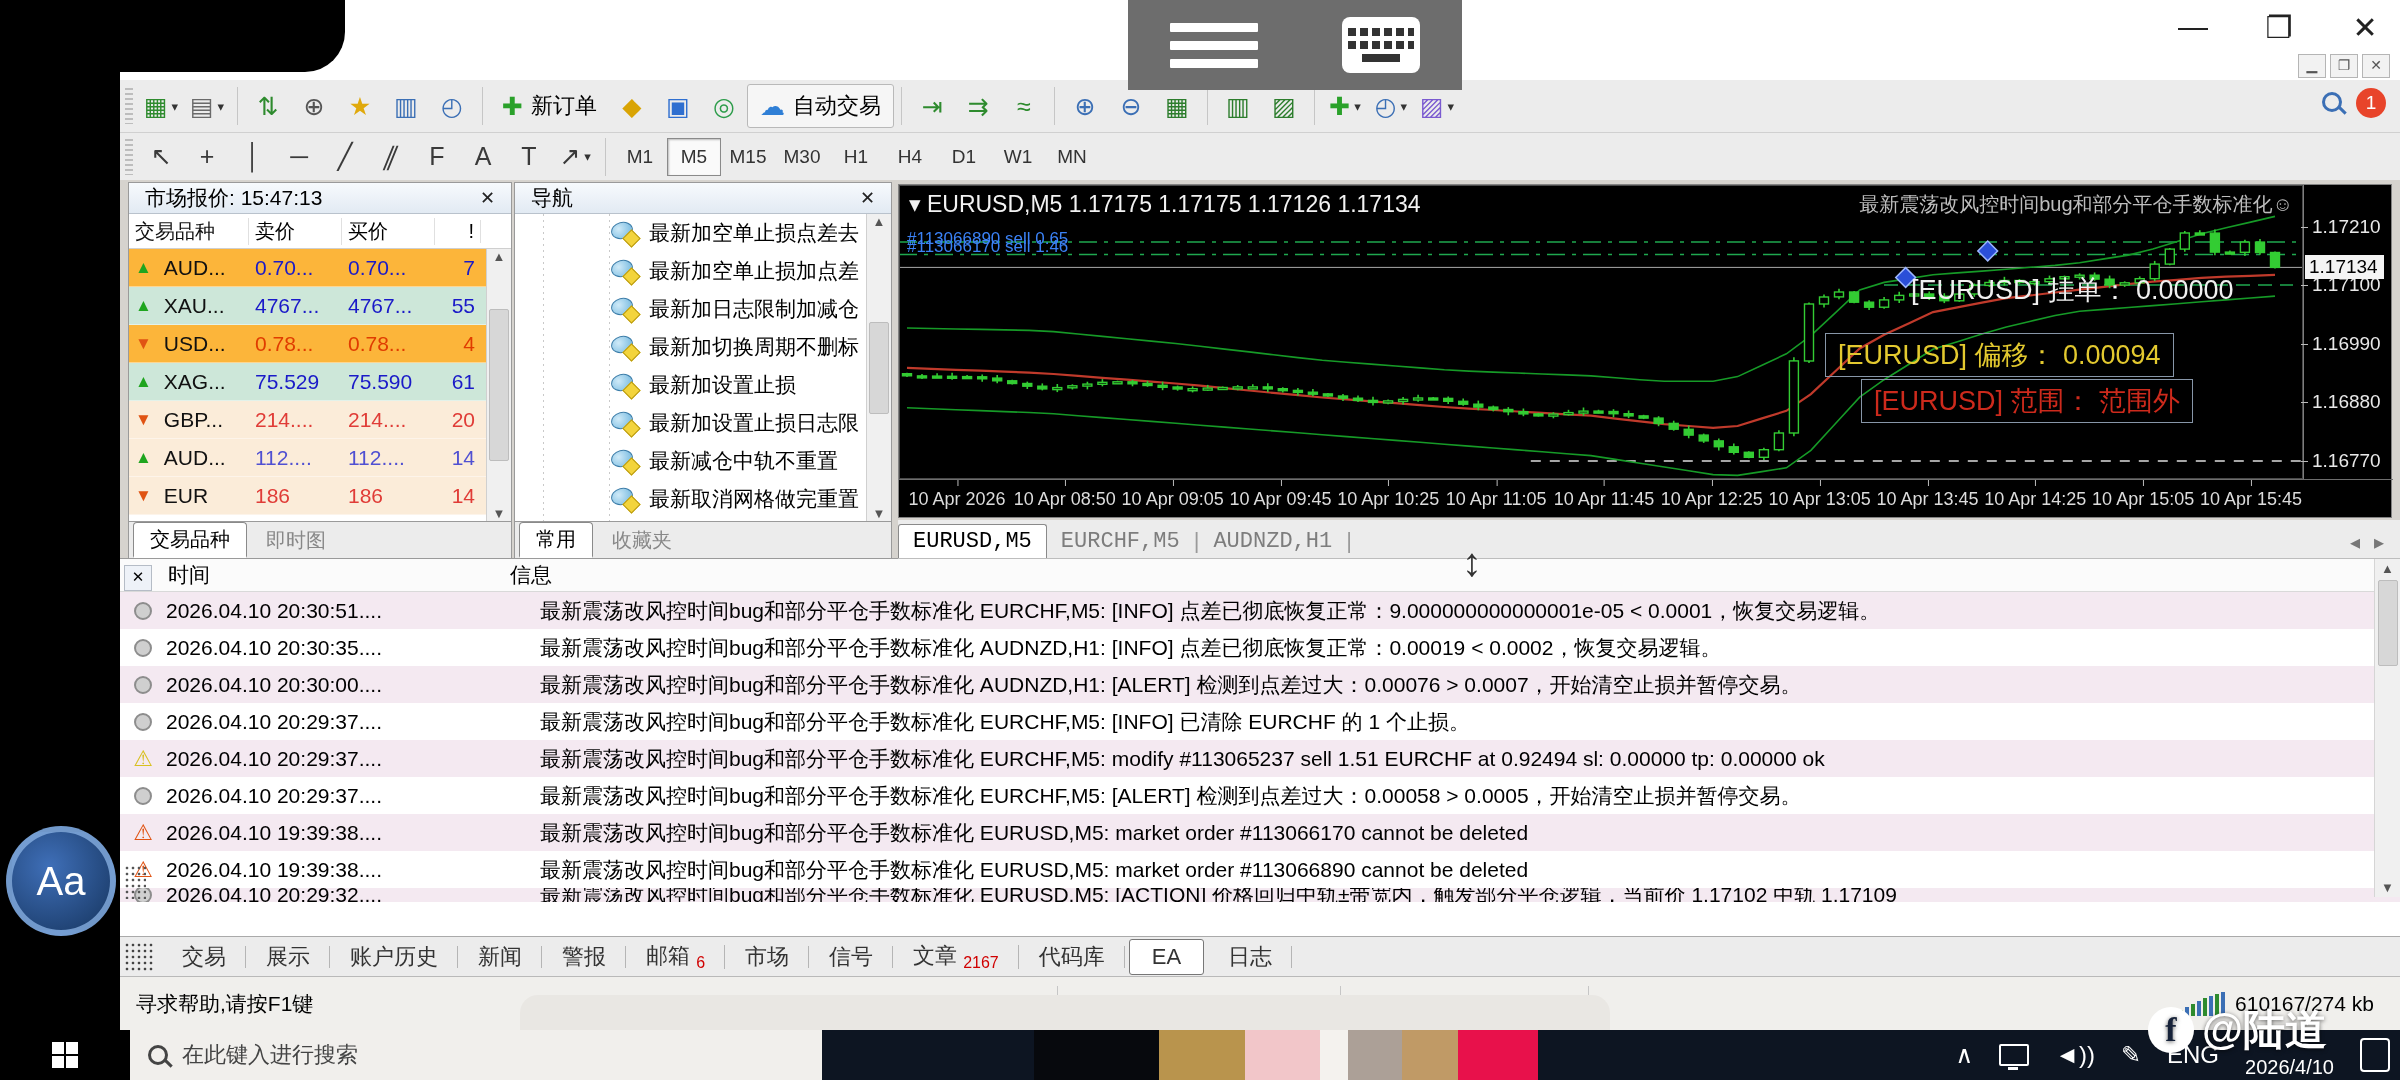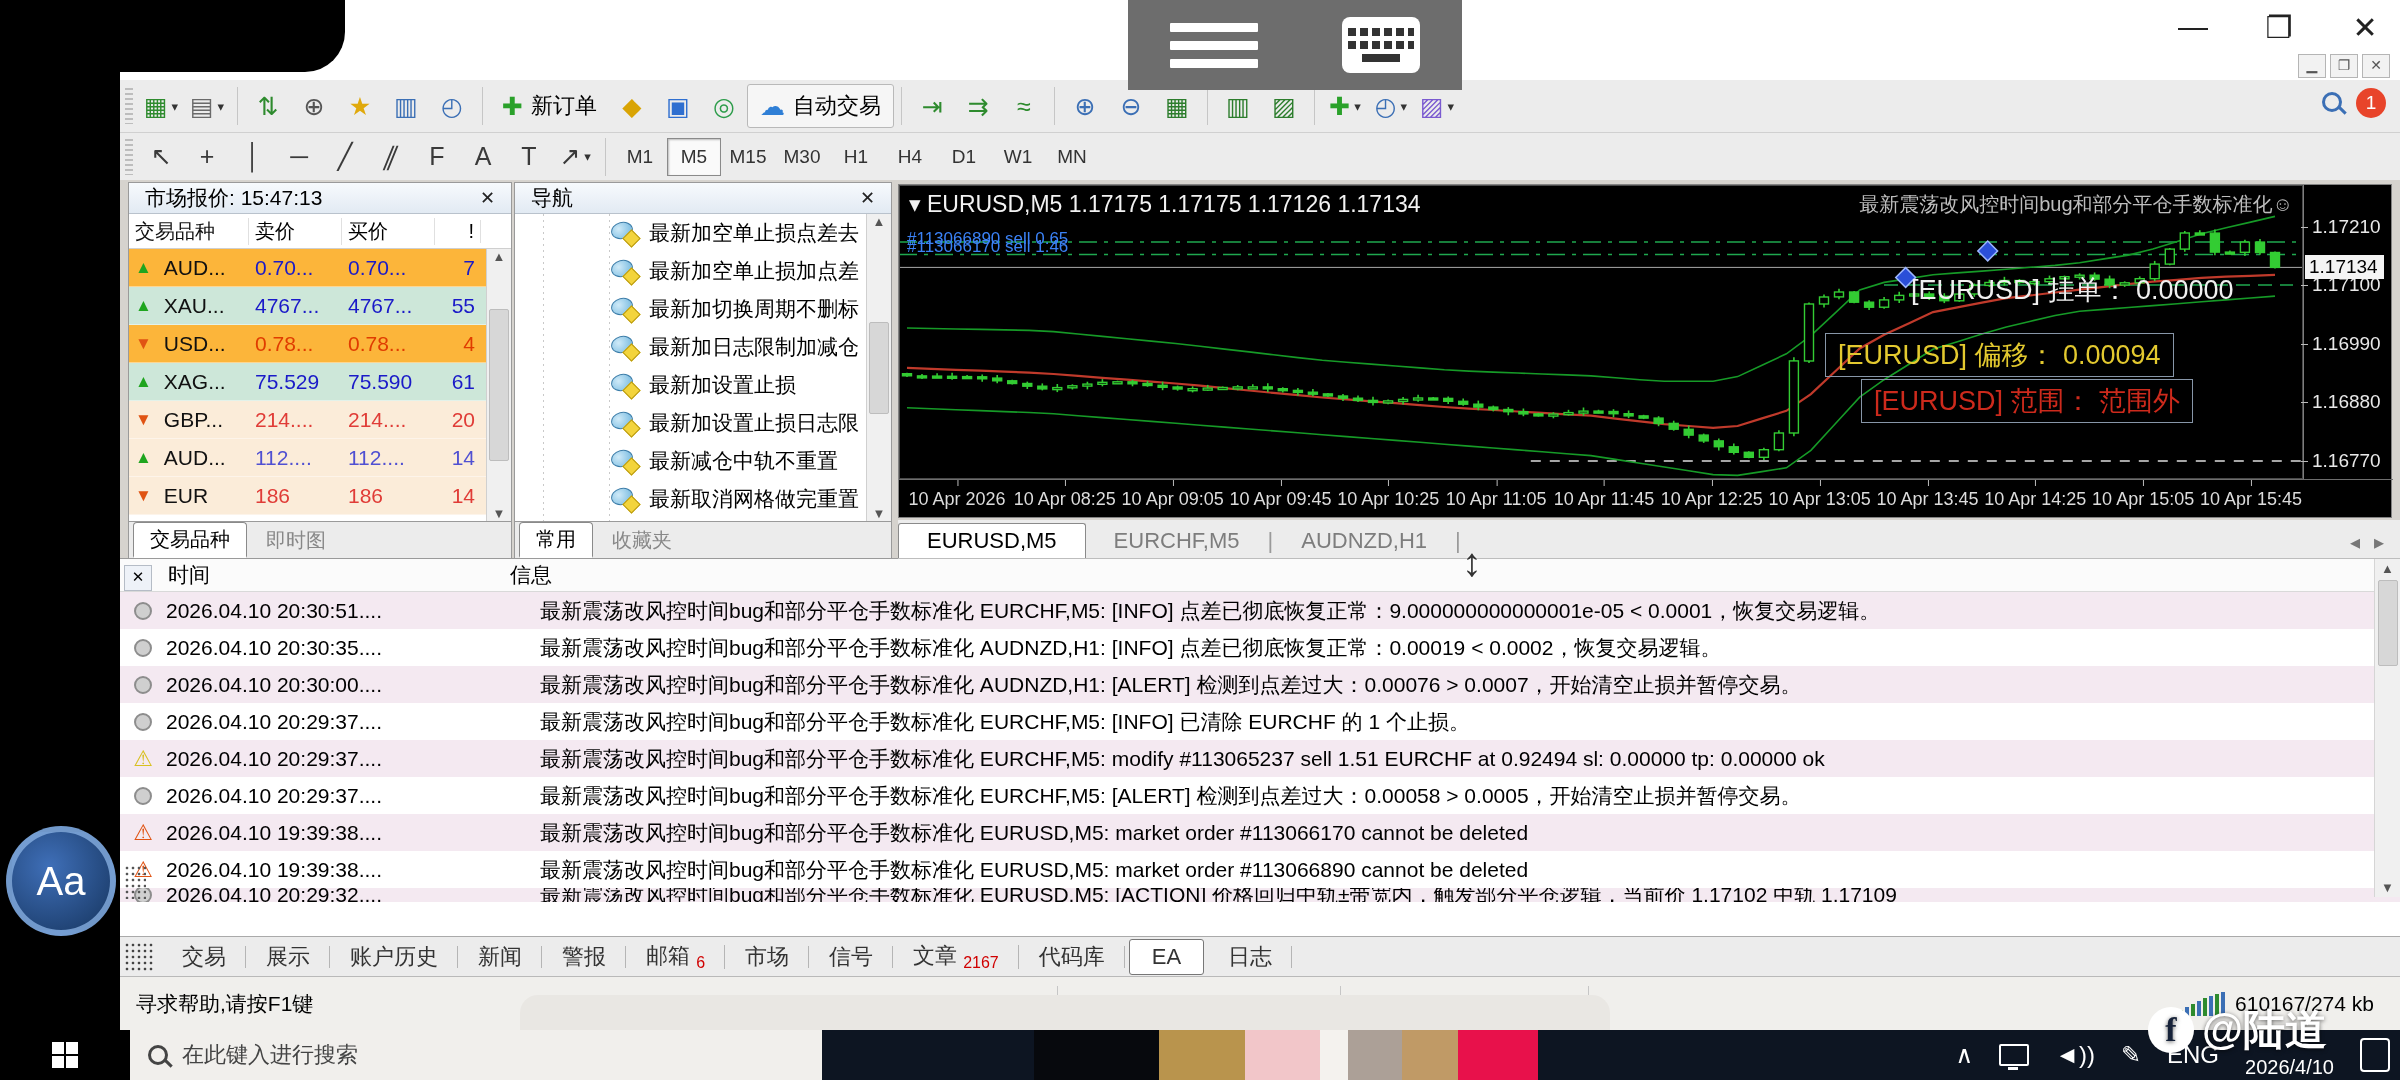--- a/index.html
+++ b/index.html
@@ -79,21 +79,21 @@
   .q-line{position:absolute;left:10px;top:6px;color:#f2f2f2;font-size:23px;}
   .q-line b{font-weight:normal;}
   .ord-lab{position:absolute;left:8px;color:#3b82f6;font-size:17px;}
   .cwater{position:absolute;right:10px;top:6px;color:#bdbdbd;font-size:20px;}
   .anno{position:absolute;font-size:27px;padding:3px 12px;white-space:nowrap;}
   .anno.boxed{border:1px solid #8796a8;}
   .resize-cur{left:1462px;top:540px;font-size:40px;color:#333;z-index:9;text-shadow:0 0 3px #fff;}
   
   .ctabs{left:898px;top:520px;width:1502px;height:38px;background:#ececec;border-bottom:1px solid #bdbdbd;
          display:flex;align-items:flex-end;font-size:22px;z-index:3;}
-  .ctab{padding:4px 28px;color:#7d7d7d;}
+  .ctab{padding:4px 14px;color:#7d7d7d;font-family:Liberation Mono, monospace;}
   .ctab.active{background:#fff;border:1px solid #8a8a8a;border-bottom:none;border-radius:3px 3px 0 0;color:#000;}
   .ctab-sep{color:#9a9a9a;padding:4px 0;}
   .cscroll{margin-left:auto;display:flex;gap:14px;color:#777;font-size:20px;padding:0 16px 4px 0;}
   
   .terminal{left:120px;top:558px;width:2280px;height:378px;background:#fff;border-top:1px solid #9a9a9a;overflow:hidden;}
   .term-x{position:absolute;left:4px;top:6px;width:26px;height:24px;background:#eef2f8;border:1px solid #b5bcc6;
           font-size:15px;font-weight:bold;text-align:center;line-height:22px;z-index:4;}
   .term-grip{position:absolute;left:4px;bottom:38px;width:22px;height:34px;
      background-image:radial-gradient(#555 1.5px,transparent 1.6px);background-size:6px 6px;z-index:4;}
   .thead{display:flex;height:32px;align-items:center;font-size:21px;background:#fbfbfb;border-bottom:1px solid #d9d9d9;}
@@ -412,25 +412,25 @@
     <div class="nav-item">
           <span class="ea"></span>
           <span>最新加空单止损点差去</span>
         </div>
         <div class="nav-item">
           <span class="ea"></span>
           <span>最新加空单止损加点差</span>
         </div>
         <div class="nav-item">
           <span class="ea"></span>
-          <span>最新加切换周期不删标</span>
+          <span>最新加日志限制加减仓</span>
         </div>
         <div class="nav-item">
           <span class="ea"></span>
-          <span>最新加日志限制加减仓</span>
+          <span>最新加切换周期不删标</span>
         </div>
         <div class="nav-item">
           <span class="ea"></span>
           <span>最新加设置止损</span>
         </div>
         <div class="nav-item">
           <span class="ea"></span>
           <span>最新加设置止损日志限</span>
         </div>
         <div class="nav-item">
@@ -658,21 +658,21 @@
     <div class="pscale" id="pscale">
         <span class="ytick" style="top: 42px;">1.17210</span>
         <span class="ytick" style="top: 100.481px;">1.17100</span>
         <span class="ytick" style="top: 158.962px;">1.16990</span>
         <span class="ytick" style="top: 217.443px;">1.16880</span>
         <span class="ytick" style="top: 275.924px;">1.16770</span>
         <span class="yprice" style="top: 82.4051px;">1.17134</span>
       </div>
     <div class="taxis" id="taxis">
         <span class="xtick" style="left: 58px;">10 Apr 2026</span>
-        <span class="xtick" style="left: 165.833px;">10 Apr 08:25</span>
+        <span class="xtick" style="left: 165.833px;">10 Apr 08:50</span>
         <span class="xtick" style="left: 273.667px;">10 Apr 09:05</span>
         <span class="xtick" style="left: 381.5px;">10 Apr 09:45</span>
         <span class="xtick" style="left: 489.333px;">10 Apr 10:25</span>
         <span class="xtick" style="left: 597.167px;">10 Apr 11:05</span>
         <span class="xtick" style="left: 705px;">10 Apr 11:45</span>
         <span class="xtick" style="left: 812.833px;">10 Apr 12:25</span>
         <span class="xtick" style="left: 920.667px;">10 Apr 13:05</span>
         <span class="xtick" style="left: 1028.5px;">10 Apr 13:45</span>
         <span class="xtick" style="left: 1136.33px;">10 Apr 14:25</span>
         <span class="xtick" style="left: 1244.17px;">10 Apr 15:05</span>

